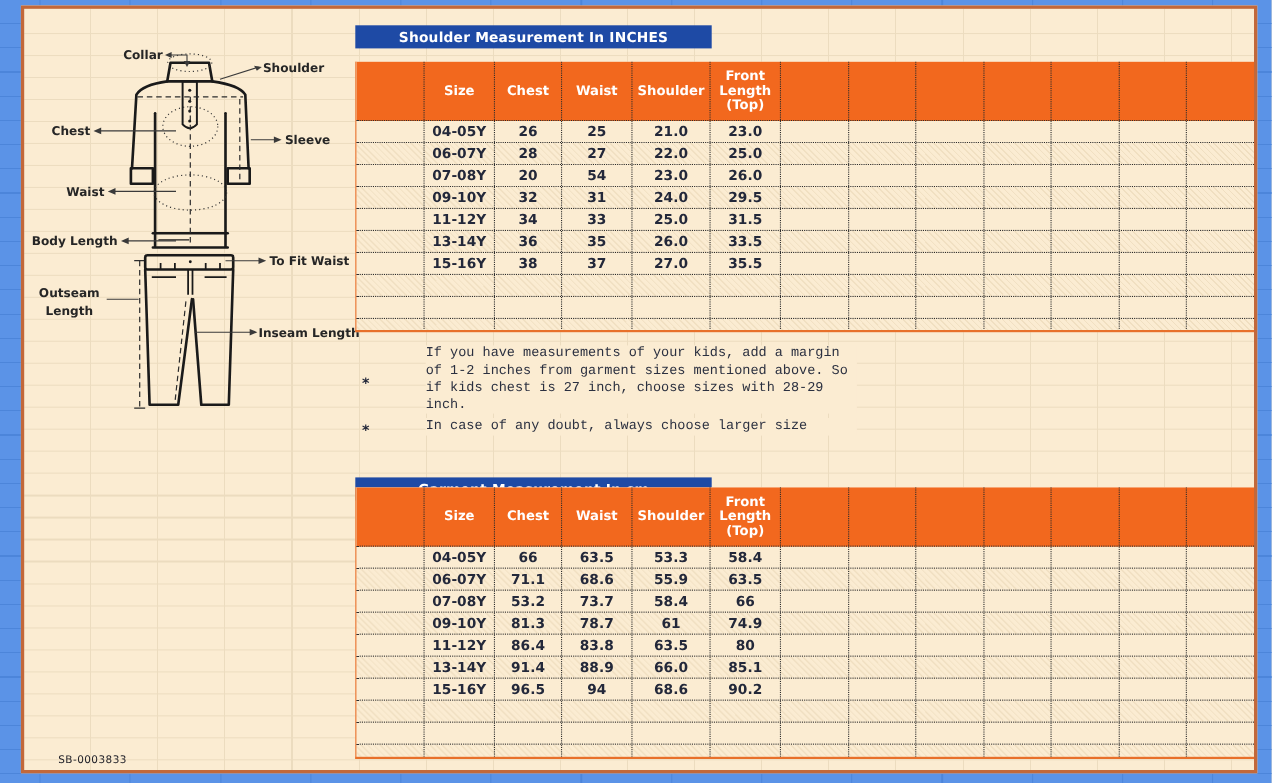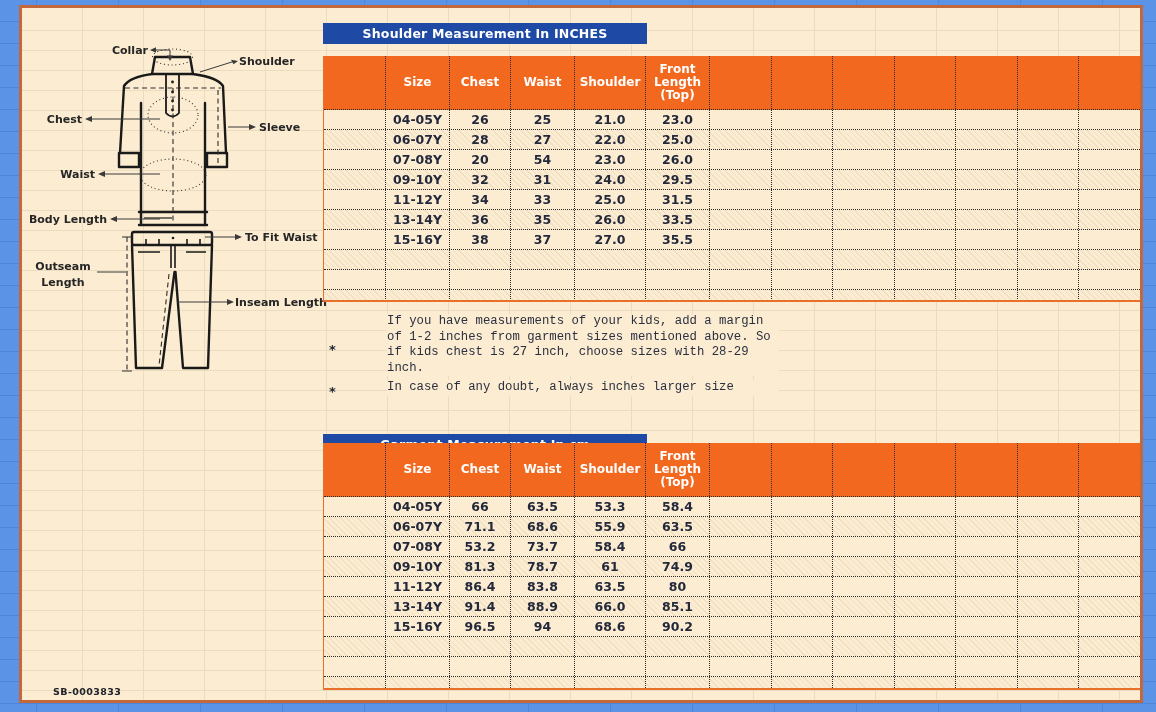--- a/index.html
+++ b/index.html
@@ -57,21 +57,21 @@
   .note-marker{position:absolute;left:6px;font-size:13px;font-weight:bold;color:#23283a;}
   #note1-marker{top:40px}
   #note2-marker{top:82px}
   .note-text{
     position:absolute;left:64px;width:392px;background:#fbecd2;
     font-size:12.3px;line-height:15.5px;color:#2b3040;font-weight:500;font-family:Liberation Mono, monospace;
   }
   #note1-text{top:12px}
   #note2-text{top:78px}
 
-  .sheet-code{position:absolute;left:31px;top:678px;font-size:9.5px;font-weight:bold;color:#22222a;letter-spacing:.4px;}
+  .sheet-code{position:absolute;left:31px;top:678px;font-size:9.5px;font-weight:normal;color:#22222a;letter-spacing:.4px;}
 
   .diagram{position:absolute;left:0;top:0;}
   .diagram text{font-family:"DejaVu Sans","Liberation Sans",sans-serif;font-size:11px;font-weight:600;fill:#262626;}
 </style>
 </head>
 <body>
 
 <div class="sheet">
 
   <svg class="diagram" width="310" height="392" viewBox="0 0 310 392">
@@ -352,21 +352,21 @@
           <i></i>
           <i></i>
         </div>
     </div>
   </div>
 
   <div class="notes">
     <span class="note-marker" id="note1-marker">*</span>
     <div class="note-text" id="note1-text">If you have measurements of your kids, add a margin of 1-2 inches from garment sizes mentioned above. So if kids chest is 27 inch, choose sizes with 28-29 inch.</div>
     <span class="note-marker" id="note2-marker">*</span>
-    <div class="note-text" id="note2-text">In case of any doubt, always inches larger size</div>
+    <div class="note-text" id="note2-text">In case of any doubt, always choose larger size</div>
   </div>
 
   <div class="titlebar" id="title-cm">Garment Measurement In cm</div>
 
   <div class="sizetable" id="table-cm">
     <div class="trow hdr">
       <div class="tc ca"></div>
       <div class="tc c1">Size</div>
       <div class="tc c2">Chest</div>
       <div class="tc c3">Waist</div>

